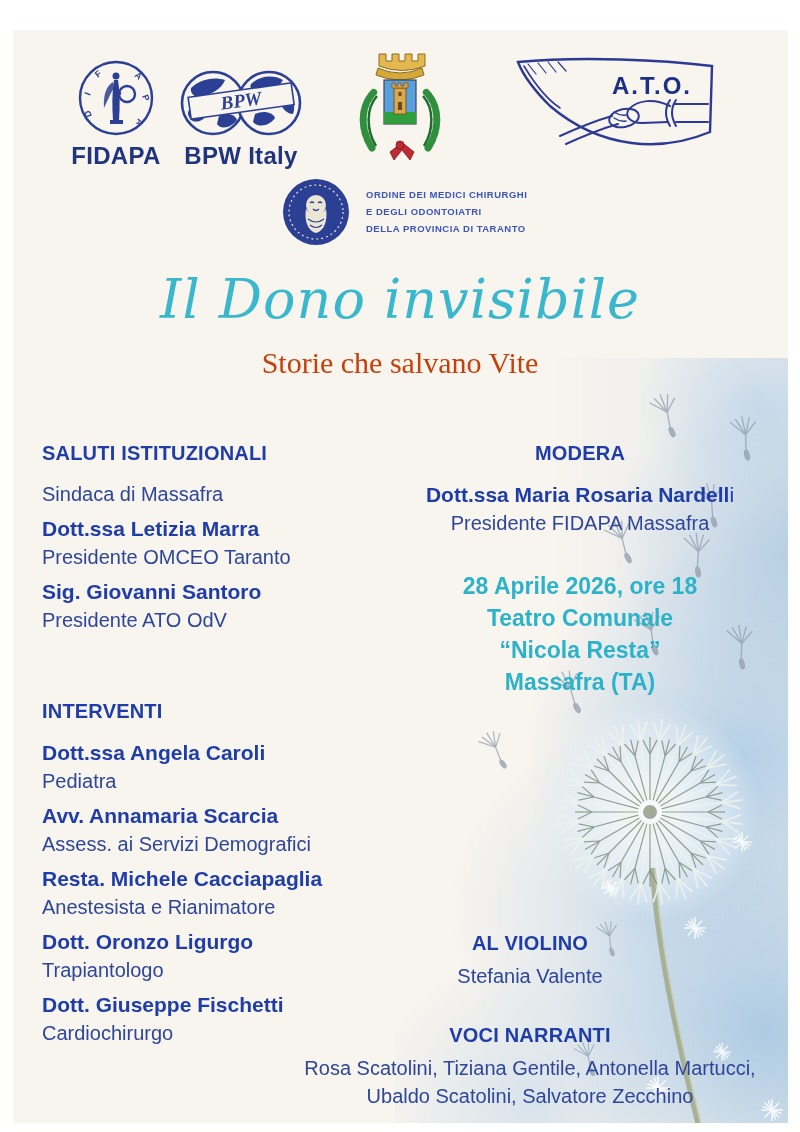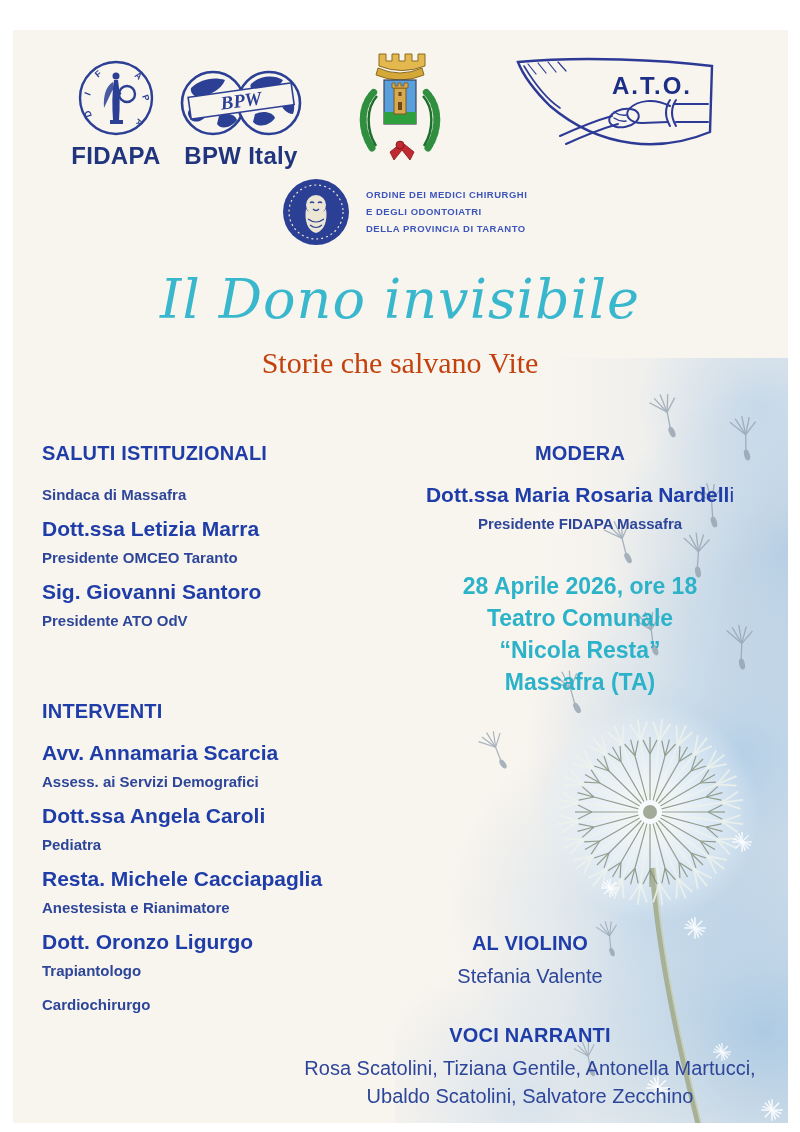--- a/index.html
+++ b/index.html
@@ -58,21 +58,21 @@
 
   
   .col-left{left:42px;top:440px;width:345px;}
   .col-left2{left:42px;top:698px;width:345px;}
   .col-right{left:413px;top:440px;width:334px;text-align:center;}
   .bottom-block{left:250px;top:930px;width:560px;text-align:center;}
 
   .sec-header{font-weight:700;font-size:20px;color:var(--blue);line-height:26px;margin-bottom:14px;letter-spacing:.2px;}
   .entry{margin-bottom:5px;}
   .entry .name{font-weight:700;font-size:21px;color:var(--blue);line-height:29px;}
-  .entry .role{font-weight:700;font-size:15px;color:var(--body-blue);line-height:29px;}
+  .entry .role{font-weight:400;font-size:20px;color:var(--body-blue);line-height:29px;}
   .name-tail{font-weight:400;}
 
   .event-block{margin-top:32px;}
   .event-line{font-weight:700;font-size:23px;color:var(--teal);line-height:32px;}
 
   .violino-name{font-size:20px;color:var(--body-blue);line-height:28px;margin-bottom:32px;}
   .voci-line{font-size:20px;color:var(--body-blue);line-height:28px;}
   .bottom-block .sec-header{margin-bottom:6px;line-height:26px;}
 </style>
 </head>
@@ -313,36 +313,37 @@
   </div>
   <div class="entry">
     <div class="name">Sig. Giovanni Santoro</div>
     <div class="role">Presidente ATO OdV</div>
   </div>
 </div>
 
 <div class="abs col-left2">
   <div class="sec-header">INTERVENTI</div>
   <div class="entry">
+    <div class="name">Dott.ssa Angela Caroli</div>
+    <div class="role">Pediatra</div>
+  </div>
+  <div class="entry">
     <div class="name">Avv. Annamaria Scarcia</div>
     <div class="role">Assess. ai Servizi Demografici</div>
   </div>
   <div class="entry">
-    <div class="name">Dott.ssa Angela Caroli</div>
-    <div class="role">Pediatra</div>
-  </div>
-  <div class="entry">
     <div class="name">Resta. Michele Cacciapaglia</div>
     <div class="role">Anestesista e Rianimatore</div>
   </div>
   <div class="entry">
     <div class="name">Dott. Oronzo Ligurgo</div>
     <div class="role">Trapiantologo</div>
   </div>
   <div class="entry">
+    <div class="name">Dott. Giuseppe Fischetti</div>
     <div class="role">Cardiochirurgo</div>
   </div>
 </div>
 
 <div class="abs col-right">
   <div class="sec-header">MODERA</div>
   <div class="entry">
     <div class="name"><span>Dott.ssa Maria Rosaria Nardell</span><span class="name-tail">i</span></div>
     <div class="role">Presidente FIDAPA Massafra</div>
   </div>

